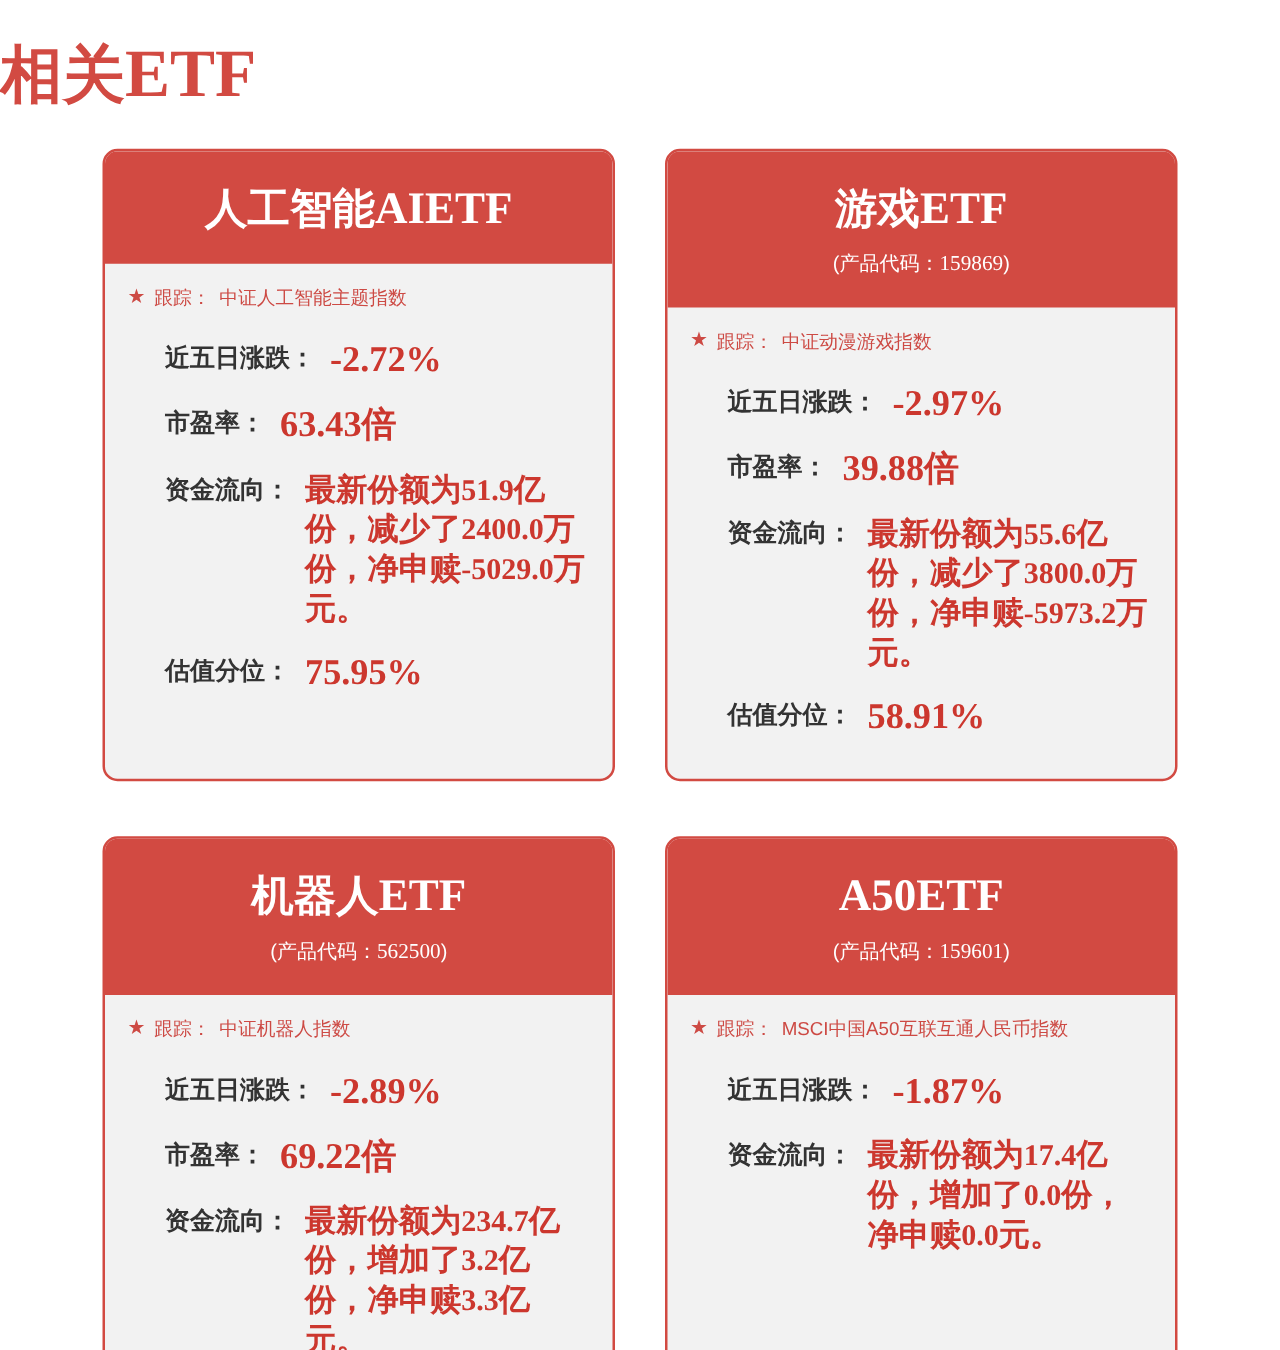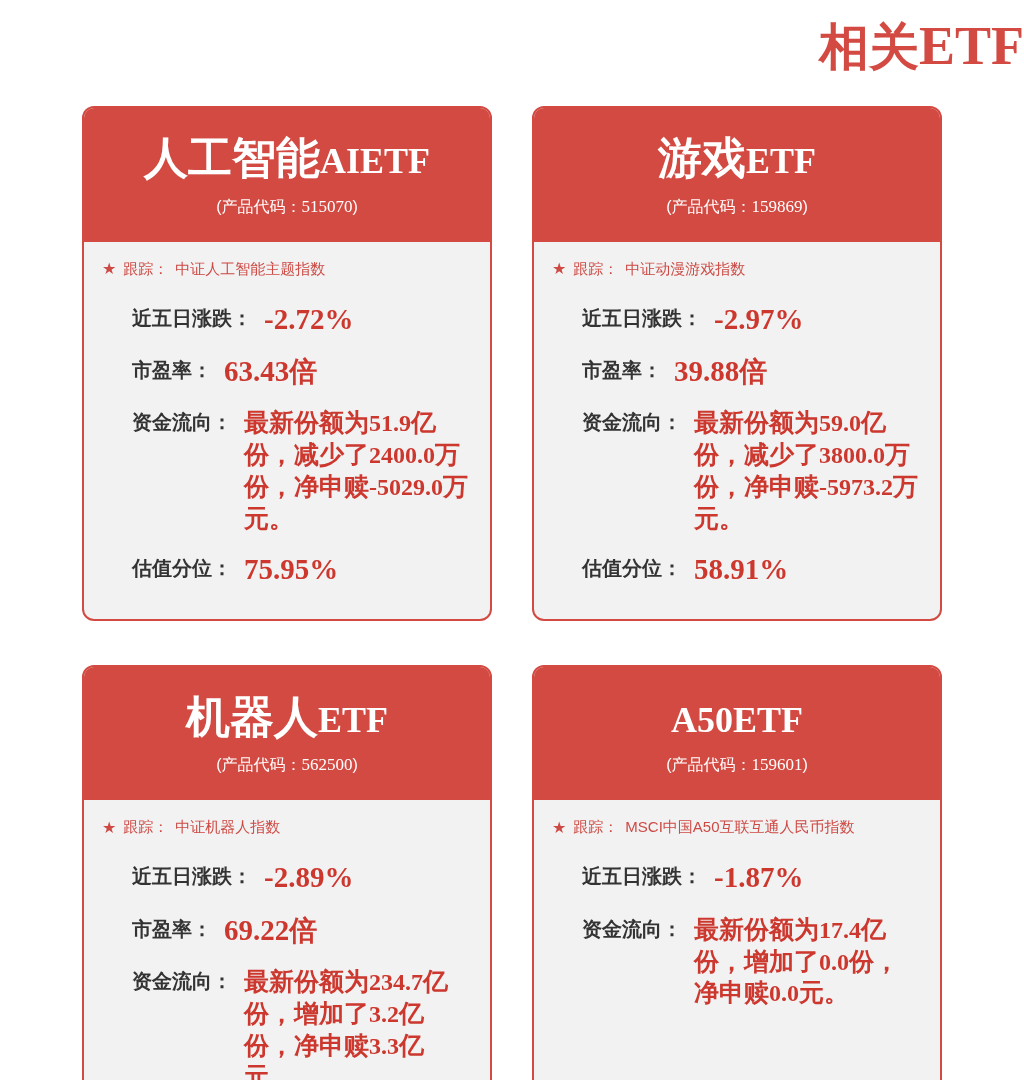--- a/index.html
+++ b/index.html
@@ -12,22 +12,22 @@
   }
   * { box-sizing: border-box; }
   html, body { margin: 0; padding: 0; background: #ffffff; }
   body {
     width: 1024px;
     font-family: "Liberation Sans", "DejaVu Sans", sans-serif;
   }
   .page { width: 1024px; padding-top: 14px; }
 
   .page-title {
-    text-align: right;
-    margin: 3px 0 30px 0;
+    text-align: left;
+    margin: 16px 0 30px 0;
     color: var(--accent);
     line-height: 1.1;
   }
   .page-title .cjk {
     font-family: "Liberation Sans", "DejaVu Sans", sans-serif;
     font-weight: bold;
     font-size: 50px;
   }
   .page-title .latin {
     font-family: "Liberation Serif", "DejaVu Serif", serif;
@@ -58,21 +58,21 @@
     padding: 26px 10px 24px;
   }
   .card-title {
     margin: 0;
     color: var(--header-text);
     line-height: 1.1;
   }
   .card-title .cjk {
     font-family: "Liberation Sans", "DejaVu Sans", sans-serif;
     font-weight: bold;
-    font-size: 44px;
+    font-size: 34px;
   }
   .card-title .latin {
     font-family: "Liberation Serif", "DejaVu Serif", serif;
     font-weight: bold;
     font-size: 36px;
   }
   .card-code {
     color: var(--header-text);
     font-size: 16px;
     margin-top: 14px;
@@ -143,21 +143,20 @@
 </style>
 </head>
 <body>
 
 <div class="page">
   <h1 class="page-title"><span class="cjk">相关</span><span class="latin">ETF</span></h1>
   <div class="grid" id="grid">
   <section class="card">
     <header class="card-header">
       <h2 class="card-title"><span class="cjk">人工智能</span><span class="latin">AIETF</span></h2>
-      <div class="card-code"><span>(产品代码：</span><span class="latin-num">515070</span><span>)</span></div>
     </header>
     <div class="card-body">
       <div class="track-row">
         <span class="star">★</span>
         <span>跟踪：</span>
         <span>中证人工智能主题指数</span>
       </div>
       <div class="row">
         <span class="label">近五日涨跌：</span>
         <span class="value num">-2.72%</span>
@@ -197,21 +196,21 @@
       </div>
       <div class="row">
         <span class="label">市盈率：</span>
         <span class="value pe-wrap">
               <span class="num">39.88</span>
               <span class="pe-unit">倍</span>
             </span>
       </div>
       <div class="row">
         <span class="label">资金流向：</span>
-        <span class="value flow-value"><span class="cjk-seg">最新份额为</span><span class="num-seg">59.0</span><span class="cjk-seg">亿份，减少了</span><span class="num-seg">3800.0</span><span class="cjk-seg">万份，净申赎</span><span class="num-seg">-5973.2</span><span class="cjk-seg">万元。</span></span>
+        <span class="value flow-value"><span class="cjk-seg">最新份额为</span><span class="num-seg">55.6</span><span class="cjk-seg">亿份，减少了</span><span class="num-seg">3800.0</span><span class="cjk-seg">万份，净申赎</span><span class="num-seg">-5973.2</span><span class="cjk-seg">万元。</span></span>
       </div>
       <div class="row">
         <span class="label">估值分位：</span>
         <span class="value num">58.91%</span>
       </div>
     </div>
   </section>
 
   <section class="card">
     <header class="card-header">

